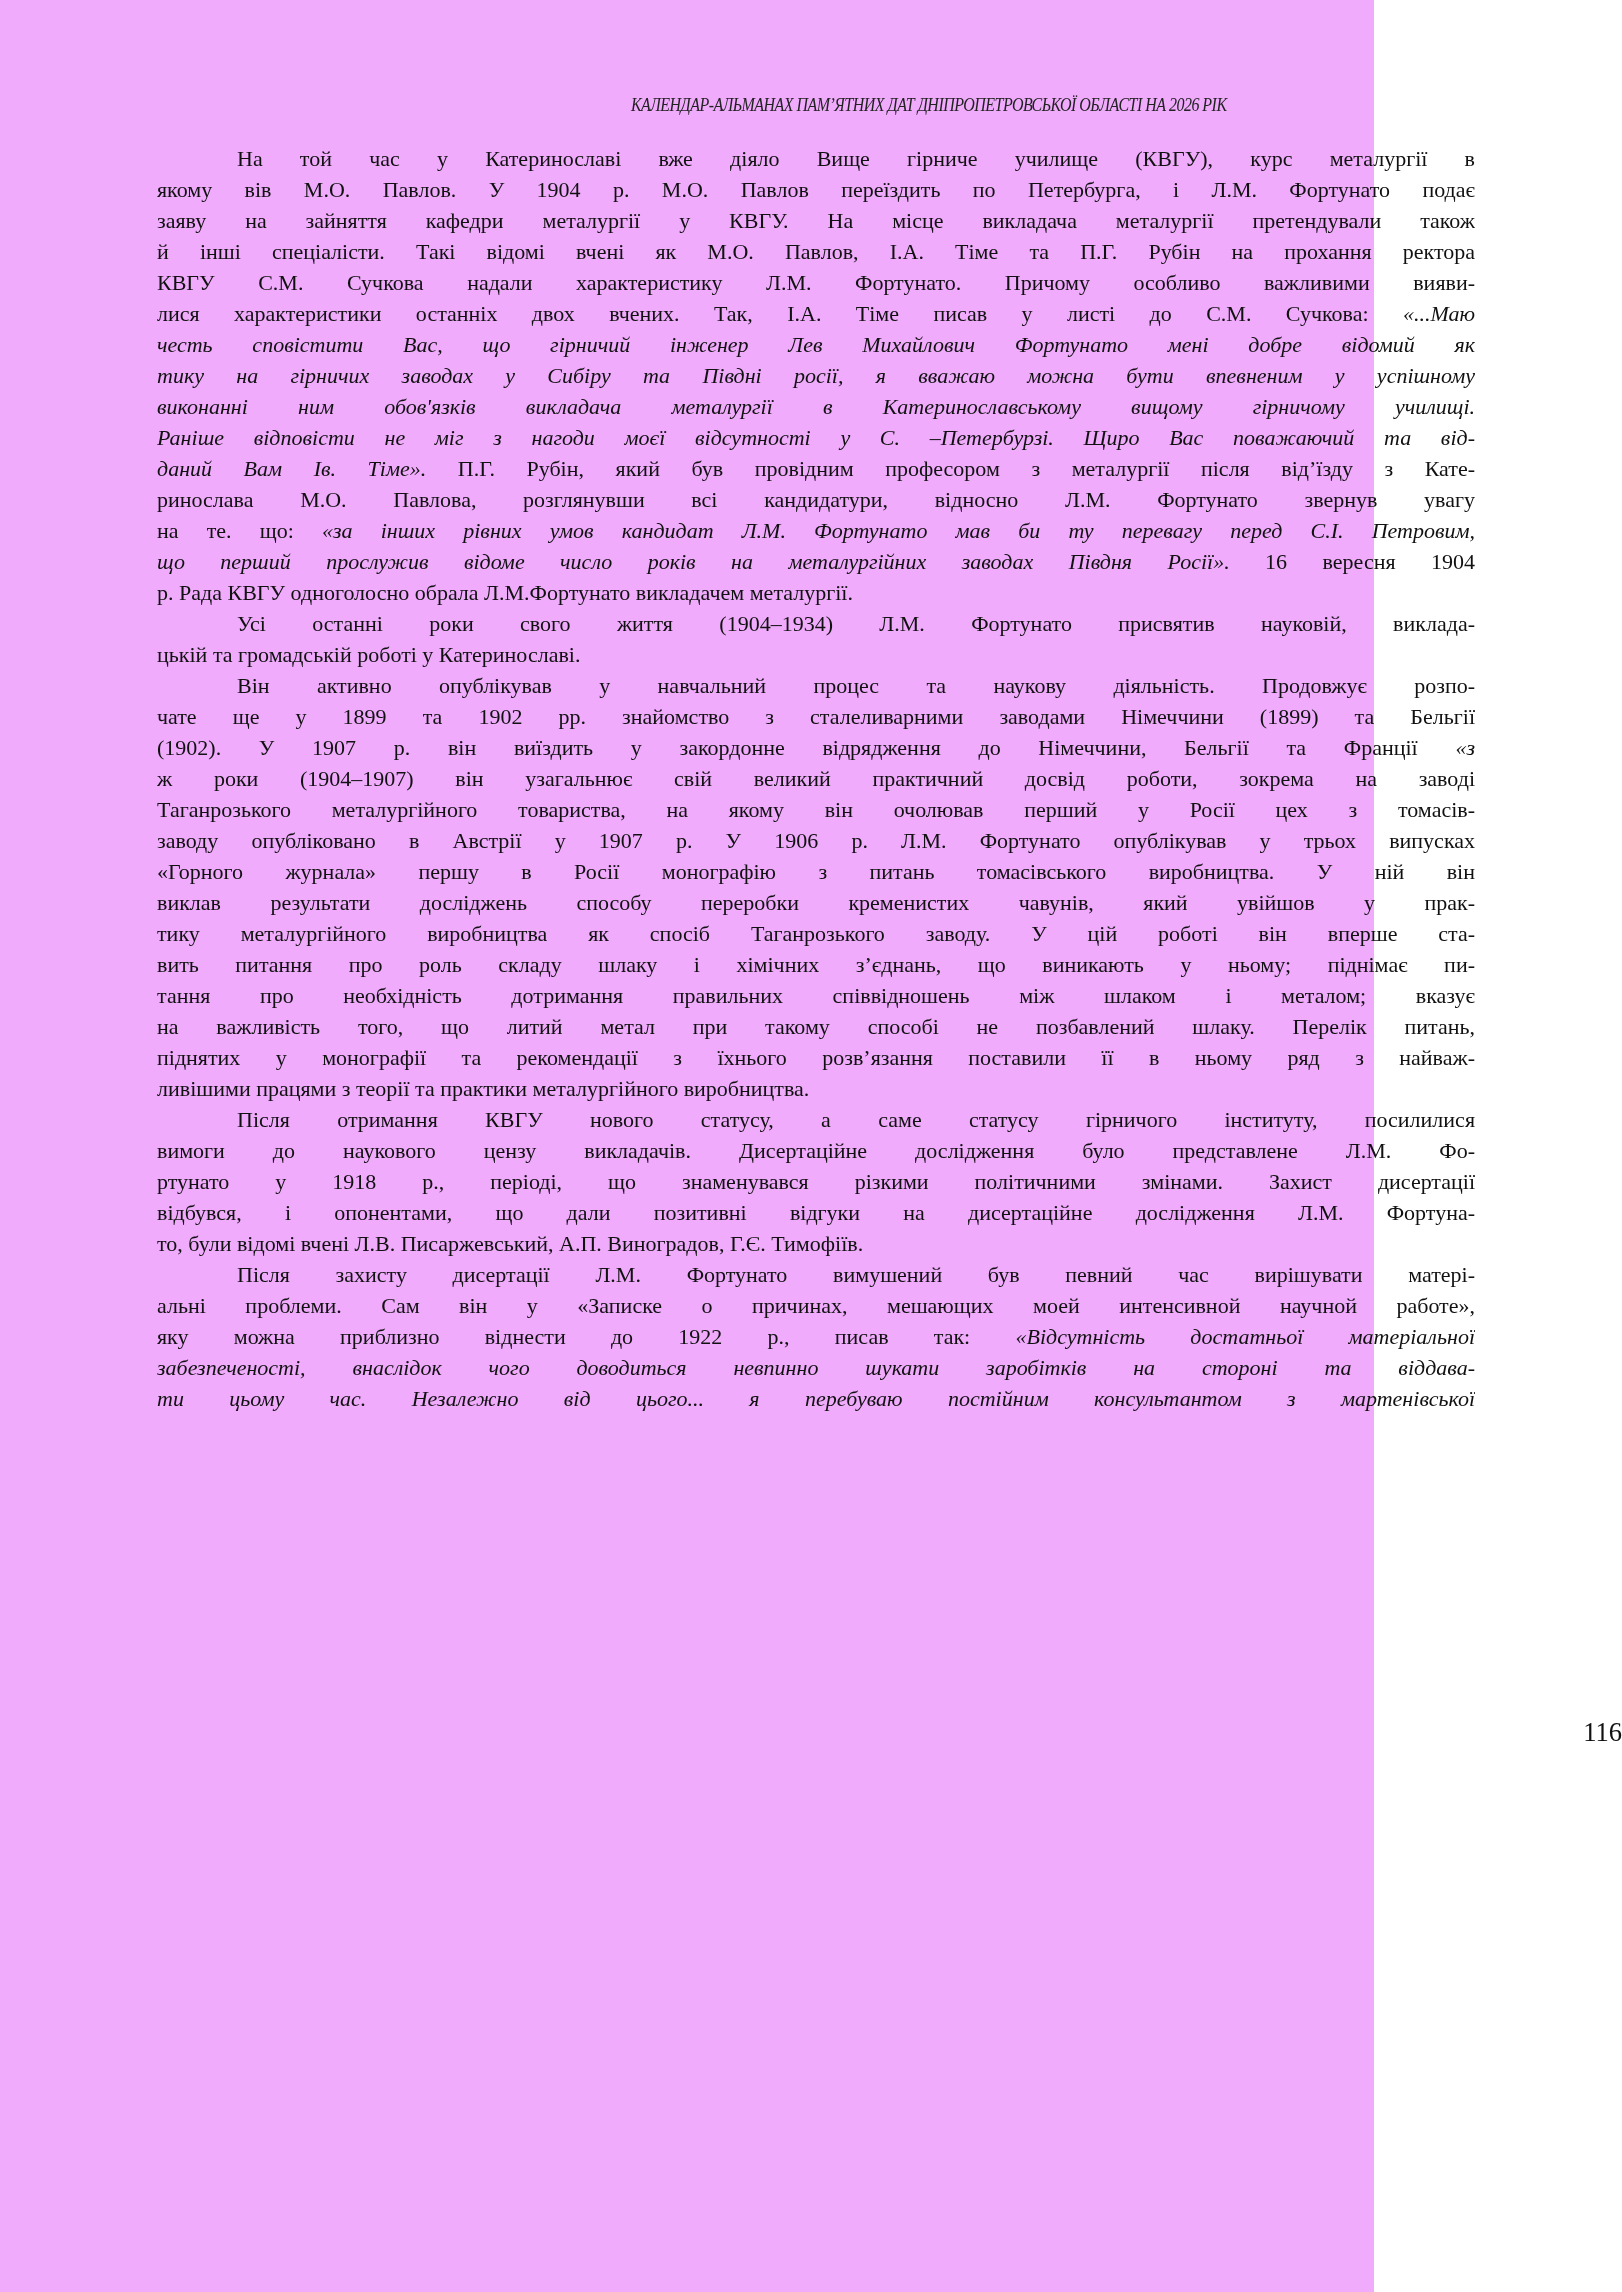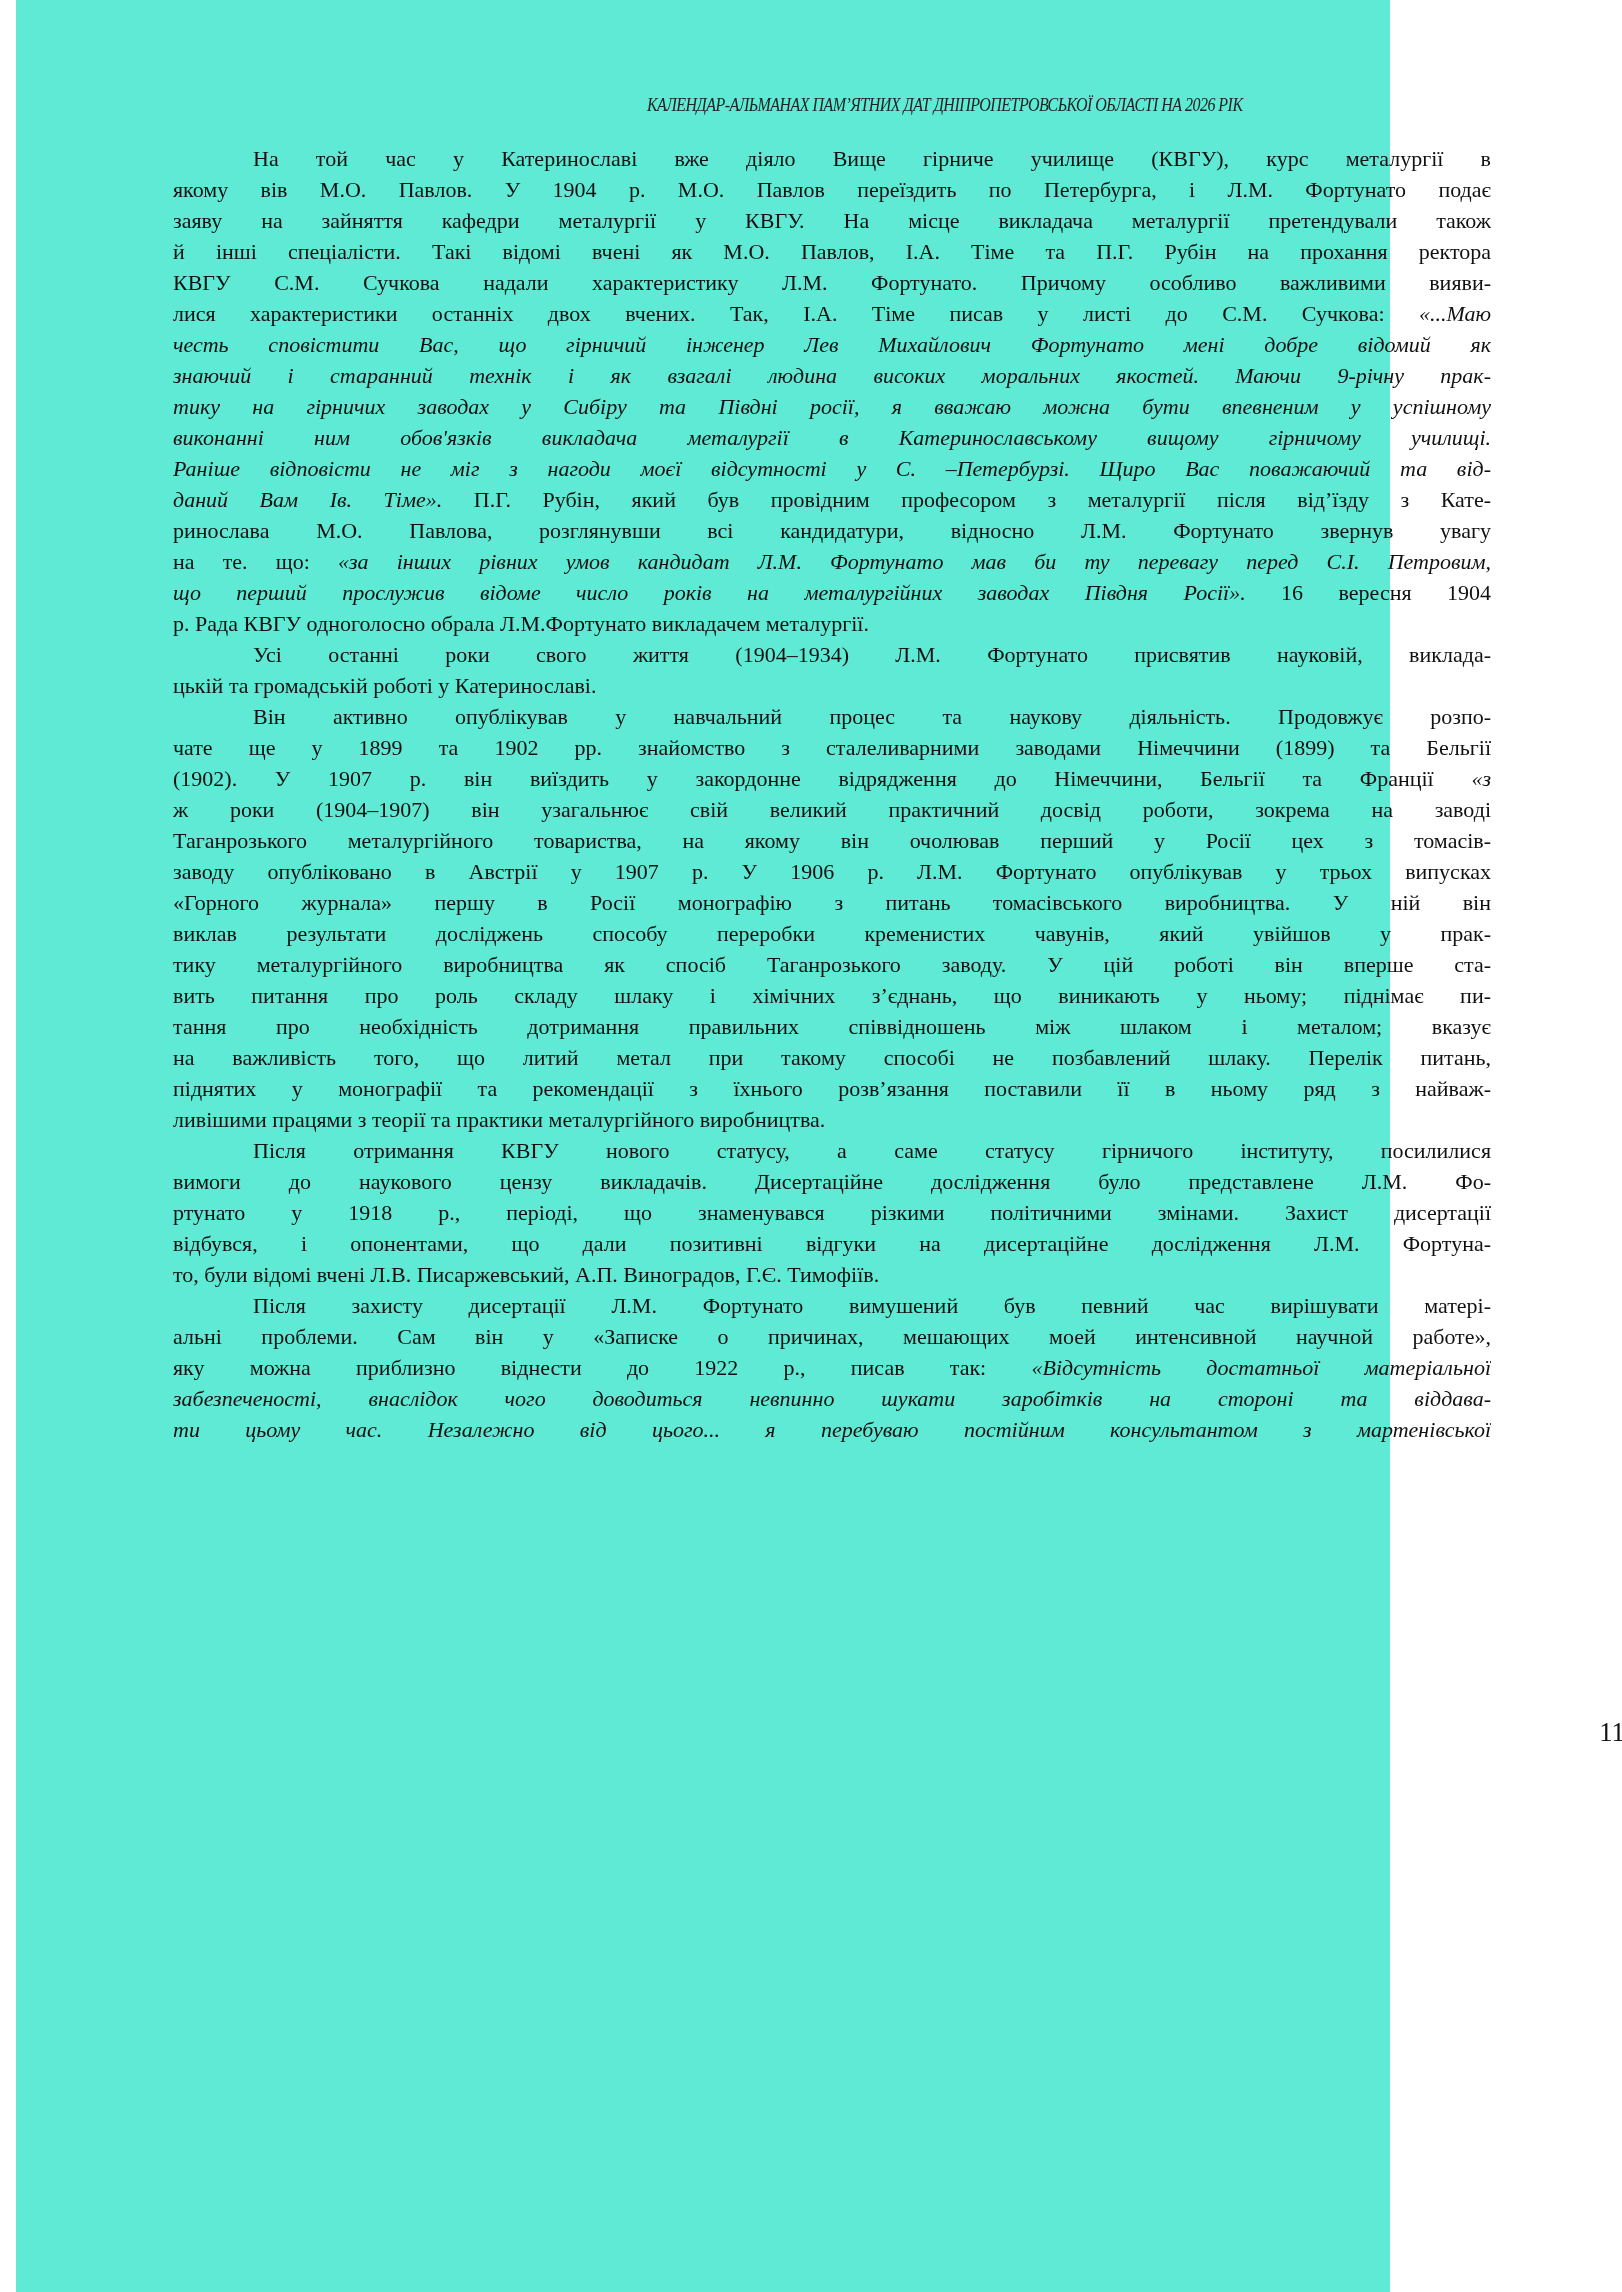--- a/index.html
+++ b/index.html
@@ -1,17 +1,17 @@
 <!DOCTYPE html>
 <html><head>
 <meta charset="utf-8">
 <style>
   html, body { margin: 0; padding: 0; background: #ffffff; }
   body { width: 1622px; height: 2293px; position: relative; overflow: hidden; color: #111; }
-  .page { position: absolute; left: 16px; top: 0; width: 1374px; height: 2293px; background: #5eead4; }
+  .page { position: absolute; left: 0; top: 0; width: 1374px; height: 2293px; background: #f0abfc; }
   .running-header {
     position: absolute; right: 147px; top: 94px;
     font-family: "Liberation Serif", serif; font-style: italic;
     font-size: 18.6px; letter-spacing: -0.6px; color: #222;
     transform: scaleX(0.86); transform-origin: right center; white-space: nowrap;
   }
   .body {
     position: absolute; left: 157px; top: 143px; width: 1318px;
     font-family: "Liberation Serif", serif; font-size: 22px; line-height: 31px;
     text-align: justify; color: #111;
@@ -32,21 +32,20 @@
 <div class="page">
   <div class="running-header">КАЛЕНДАР-АЛЬМАНАХ ПАМ’ЯТНИХ ДАТ ДНІПРОПЕТРОВСЬКОЇ ОБЛАСТІ НА 2026 РІК</div>
   <div class="body" id="body">
       <div class="line indent"><span>На той час у Катеринославі вже діяло Вище гірниче училище (КВГУ), курс металургії в</span></div>
       <div class="line"><span>якому вів М.О. Павлов. У 1904 р. М.О. Павлов переїздить по Петербурга, і Л.М. Фортунато подає</span></div>
       <div class="line"><span>заяву на зайняття кафедри металургії у КВГУ. На місце викладача металургії претендували також</span></div>
       <div class="line"><span>й інші спеціалісти. Такі відомі вчені як М.О. Павлов, І.А. Тіме та П.Г. Рубін на прохання ректора</span></div>
       <div class="line"><span>КВГУ С.М. Сучкова надали характеристику Л.М. Фортунато. Причому особливо важливими вияви-</span></div>
       <div class="line"><span>лися характеристики останніх двох вчених. Так, І.А. Тіме писав у листі до С.М.  Сучкова: </span><span class="it">«...Маю</span></div>
       <div class="line"><span class="it">честь сповістити Вас, що гірничий інженер Лев Михайлович Фортунато мені добре відомий як</span></div>
-      <div class="line"><span class="it">знаючий і старанний технік і як взагалі людина високих моральних якостей. Маючи 9-річну прак-</span></div>
       <div class="line"><span class="it">тику на гірничих заводах у Сибіру та Півдні росії, я вважаю можна бути впевненим у успішному</span></div>
       <div class="line"><span class="it">виконанні ним обов'язків викладача металургії в Катеринославському вищому гірничому училищі.</span></div>
       <div class="line"><span class="it">Раніше відповісти не міг з нагоди моєї відсутності у С. –Петербурзі. Щиро Вас поважаючий та від-</span></div>
       <div class="line"><span class="it">даний Вам Ів. Тіме».</span><span> П.Г. Рубін, який був провідним професором з металургії після від’їзду з Кате-</span></div>
       <div class="line"><span>ринослава М.О. Павлова, розглянувши всі кандидатури, відносно Л.М. Фортунато звернув увагу</span></div>
       <div class="line"><span>на те. що: </span><span class="it">«за інших рівних умов кандидат Л.М. Фортунато мав би ту перевагу перед С.І. Петровим,</span></div>
       <div class="line"><span class="it">що перший прослужив відоме число років на металургійних заводах Півдня Росії».</span><span> 16 вересня 1904</span></div>
       <div class="line last"><span>р. Рада КВГУ одноголосно обрала Л.М.Фортунато викладачем металургії.</span></div>
       <div class="line indent"><span>Усі останні роки свого життя (1904–1934) Л.М. Фортунато присвятив науковій, виклада-</span></div>
       <div class="line last"><span>цькій та громадській роботі у Катеринославі.</span></div>

